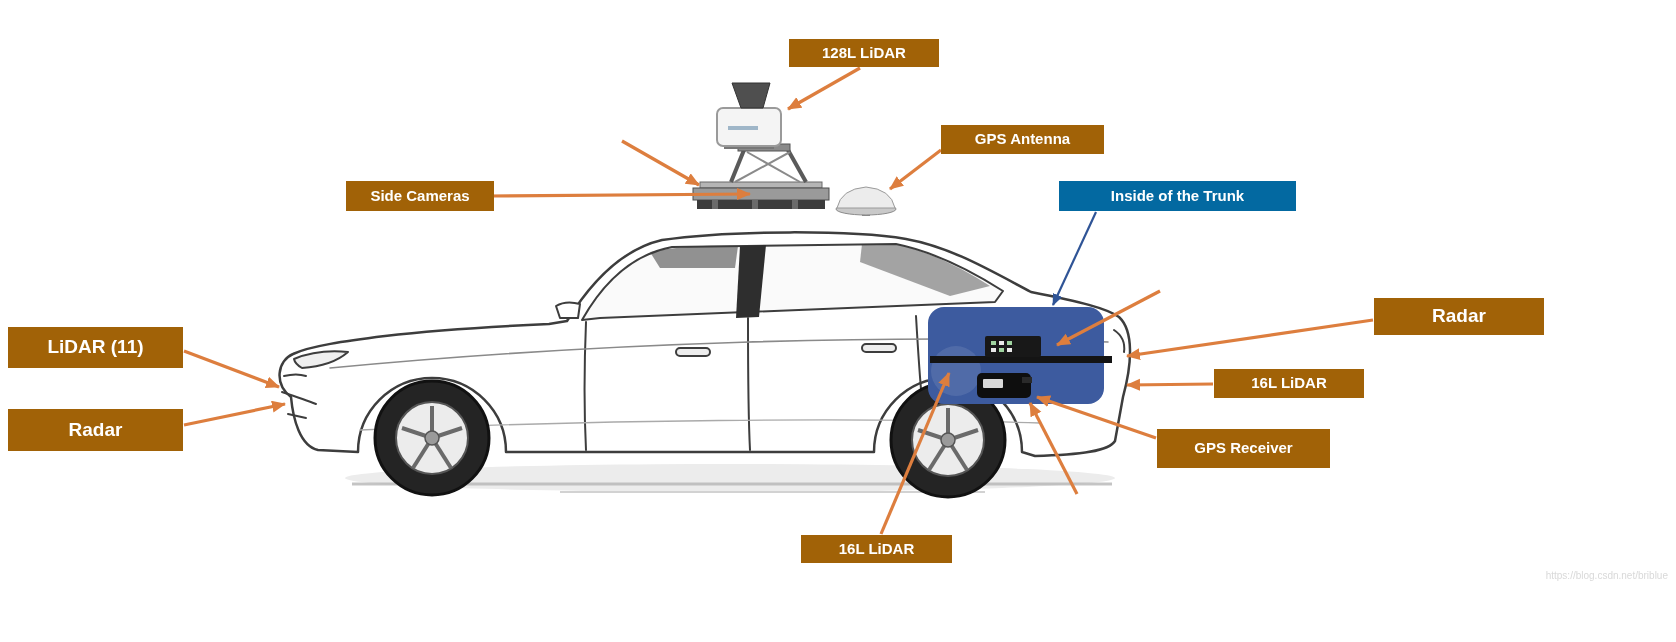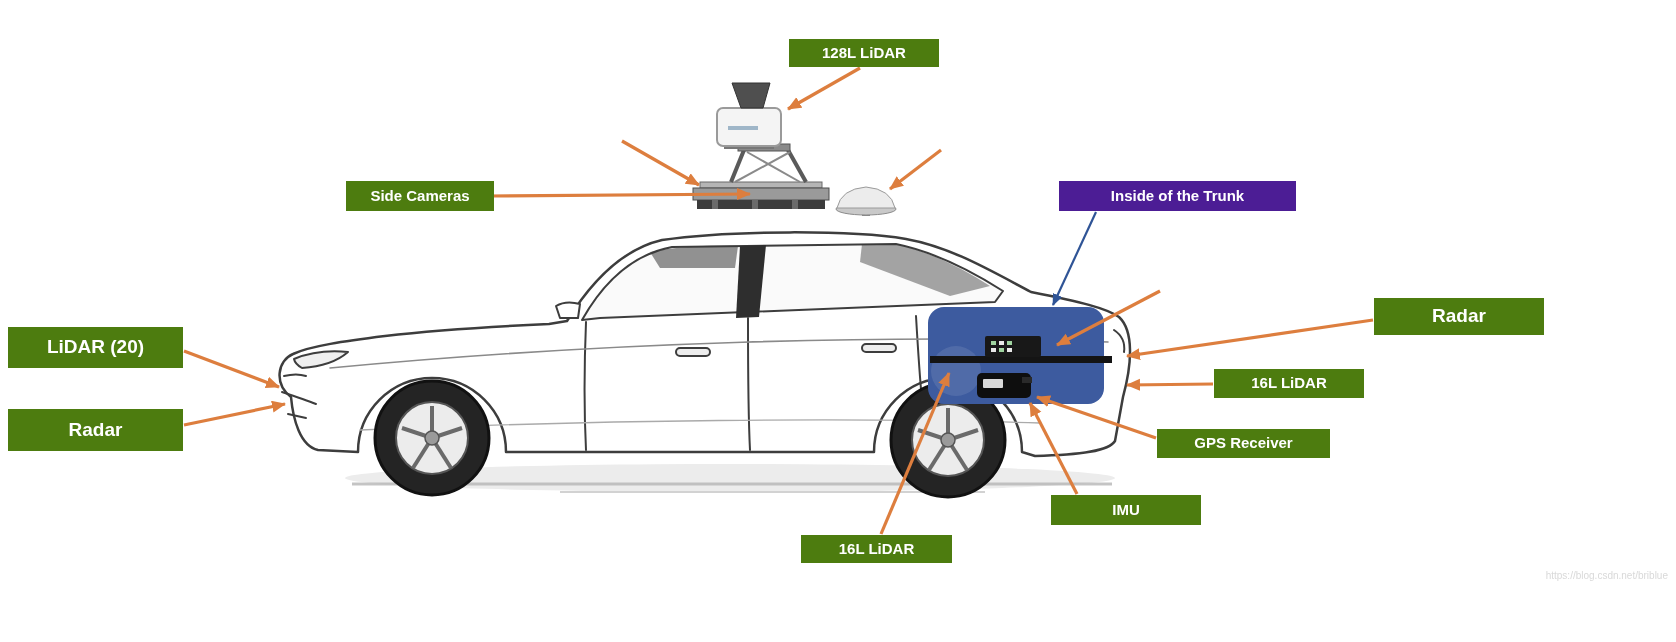--- a/index.html
+++ b/index.html
@@ -4,24 +4,24 @@
 <style>
   html,body{margin:0;padding:0;background:#ffffff;}
   .stage{
     position:relative;width:1676px;height:642px;background:#ffffff;overflow:hidden;
     font-family:"Liberation Sans", sans-serif;
   }
   .stage svg{position:absolute;left:0;top:0;}
   .lbl{
     position:absolute;display:flex;align-items:center;justify-content:center;
     color:#ffffff;font-weight:bold;font-size:15px;text-align:center;
-    background:#4d7c0f;line-height:1.1;white-space:nowrap;
+    background:#a16207;line-height:1.1;white-space:nowrap;
   }
   .lbl.big{font-size:19px;}
-  .lbl.blue{background:#4c1d95;}
+  .lbl.blue{background:#0369a1;}
   .watermark{
     position:absolute;right:8px;top:570px;color:#d9d9d9;font-size:10px;
     font-family:"Liberation Sans", sans-serif;
   }
 </style>
 </head>
 <body>
 
 <div class="stage">
 
@@ -176,23 +176,23 @@
       <line x1="1077" y1="494" x2="1030" y2="403" marker-end="url(#ah-o)"></line>
       <line x1="881" y1="534" x2="949" y2="373" marker-end="url(#ah-o)"></line>
       <line x1="184" y1="351" x2="279" y2="387" marker-end="url(#ah-o)"></line>
       <line x1="184" y1="425" x2="285" y2="404" marker-end="url(#ah-o)"></line>
     </g>
     <line x1="1096" y1="212" x2="1053" y2="305" stroke="#2F5496" stroke-width="2.2" marker-end="url(#ah-b)"></line>
   </svg>
 
   <div class="lbl" style="left:789px;top:39px;width:150px;height:28px;">128L LiDAR</div>
   <div class="lbl" style="left:346px;top:181px;width:148px;height:30px;">Side Cameras</div>
+  <div class="lbl" style="left:941px;top:125px;width:163px;height:29px;">GPS Antenna</div>
   <div class="lbl blue" style="left:1059px;top:181px;width:237px;height:30px;">Inside of the Trunk</div>
   <div class="lbl big" style="left:1374px;top:298px;width:170px;height:37px;">Radar</div>
   <div class="lbl" style="left:1214px;top:369px;width:150px;height:29px;">16L LiDAR</div>
-  <div class="lbl" style="left:1157px;top:429px;width:173px;height:29px;">GPS Receiver</div>
-  <div class="lbl" style="left:1051px;top:495px;width:150px;height:30px;">IMU</div>
+  <div class="lbl" style="left:1157px;top:429px;width:173px;height:39px;">GPS Receiver</div>
   <div class="lbl" style="left:801px;top:535px;width:151px;height:28px;">16L LiDAR</div>
-  <div class="lbl big" style="left:8px;top:327px;width:175px;height:41px;">LiDAR (20)</div>
+  <div class="lbl big" style="left:8px;top:327px;width:175px;height:41px;">LiDAR (11)</div>
   <div class="lbl big" style="left:8px;top:409px;width:175px;height:42px;">Radar</div>
 
   <div class="watermark">https://blog.csdn.net/briblue</div>
 </div>
 
 </body></html>

